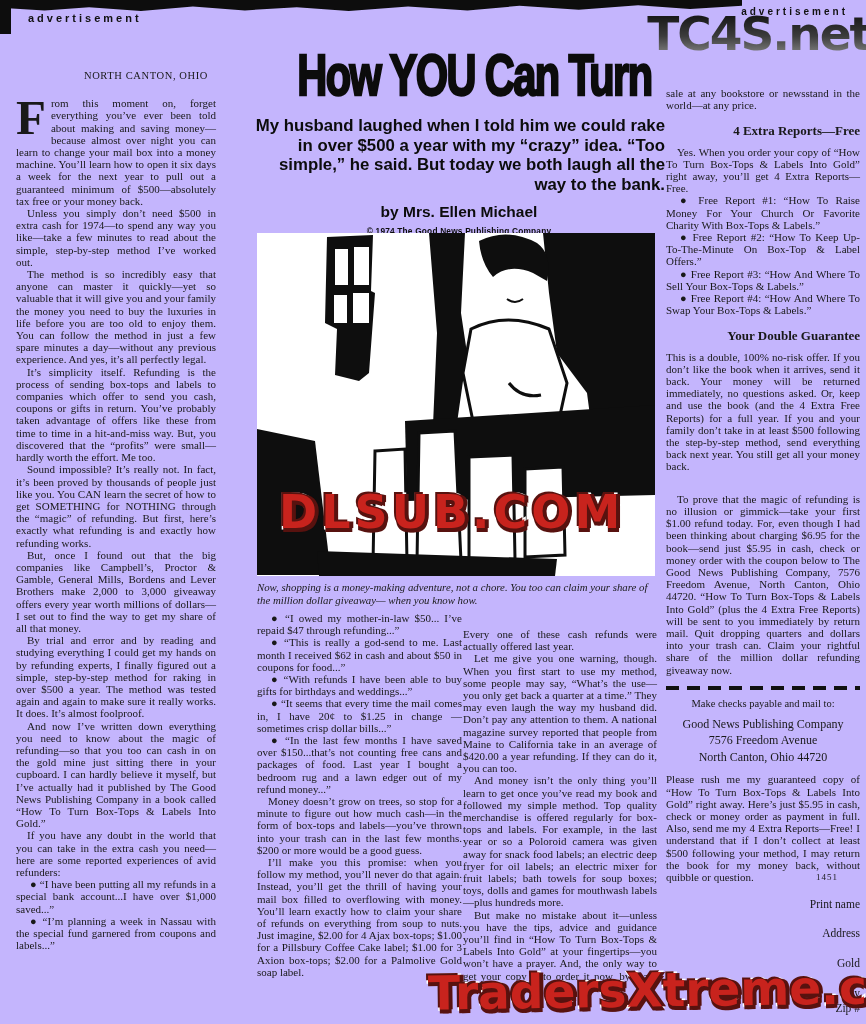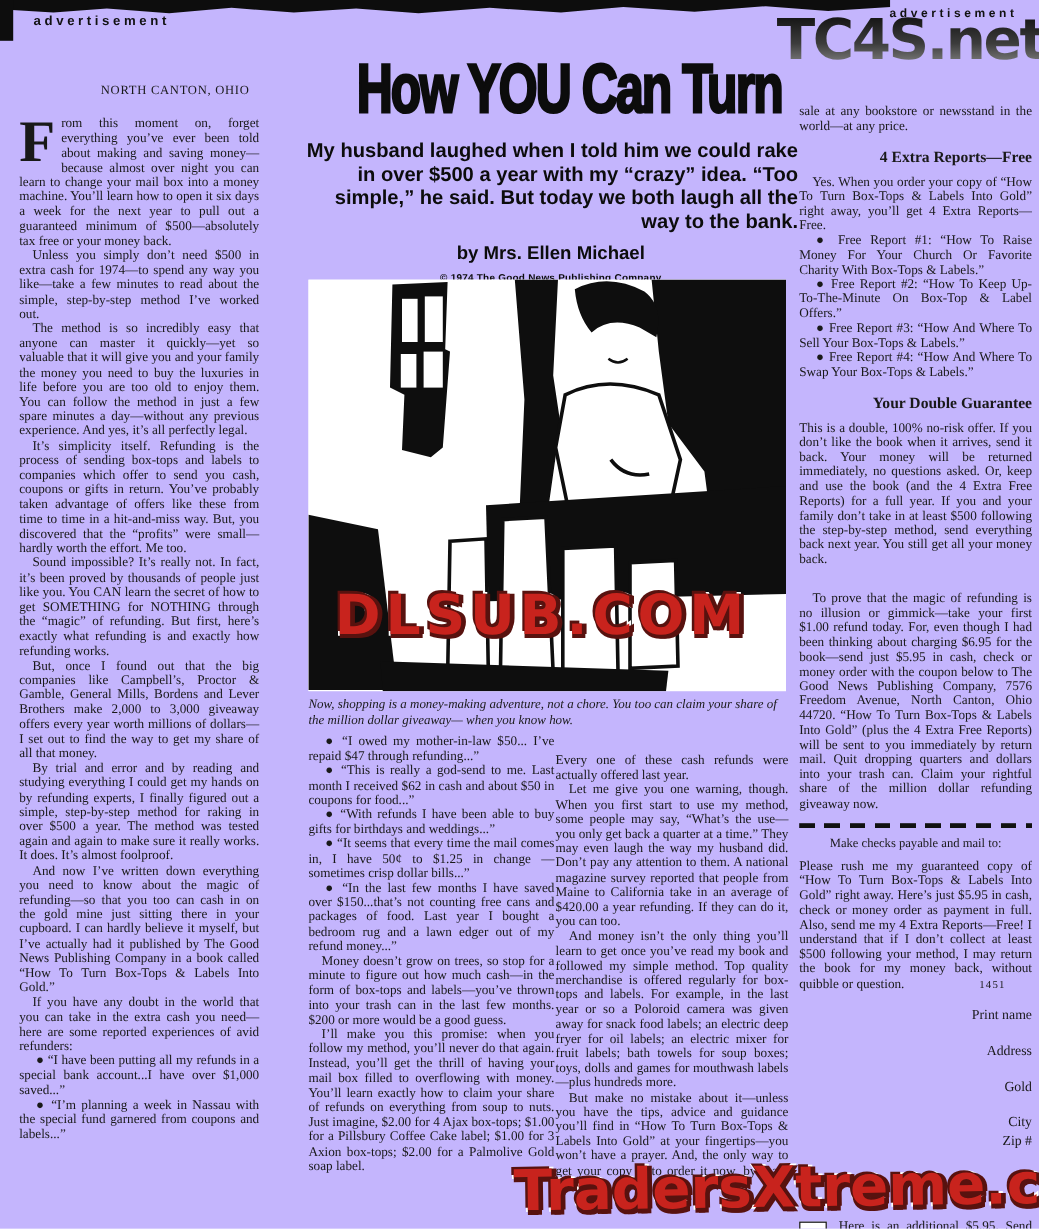--- a/index.html
+++ b/index.html
@@ -126,21 +126,21 @@
     </svg>
     <div class="abs wm-red wm-dlsub">DLSUB.COM</div>
   </div>
 
   <div class="abs caption">Now, shopping is a money-making adventure, not a chore. You too can claim your share of the million dollar giveaway— when you know how.</div>
 
   <div class="abs col" style="left:257px;top:612px;width:205px;">
     <p class="bullet noindent" style="text-indent:14px;">● “I owed my mother-in-law $50... I’ve repaid $47 through refunding...”</p>
     <p class="bullet">● “This is really a god-send to me. Last month I received $62 in cash and about $50 in coupons for food...”</p>
     <p class="bullet">● “With refunds I have been able to buy gifts for birthdays and weddings...”</p>
-    <p class="bullet">● “It seems that every time the mail comes in, I have 50¢ to $1.25 in change —sometimes crisp dollar bills...”</p>
+    <p class="bullet">● “It seems that every time the mail comes in, I have 20¢ to $1.25 in change —sometimes crisp dollar bills...”</p>
     <p class="bullet">● “In the last few months I have saved over $150...that’s not counting free cans and packages of food. Last year I bought a bedroom rug and a lawn edger out of my refund money...”</p>
     <p>Money doesn’t grow on trees, so stop for a minute to figure out how much cash—in the form of box-tops and labels—you’ve thrown into your trash can in the last few months. $200 or more would be a good guess.</p>
     <p>I’ll make you this promise: when you follow my method, you’ll never do that again. Instead, you’ll get the thrill of having your mail box filled to overflowing with money. You’ll learn exactly how to claim your share of refunds on everything from soup to nuts. Just imagine, $2.00 for 4 Ajax box-tops; $1.00 for a Pillsbury Coffee Cake label; $1.00 for 3 Axion box-tops; $2.00 for a Palmolive Gold soap label.</p>
   </div>
 
   <div class="abs col" style="left:463px;top:612px;width:194px;margin-top:16px;">
     <p class="noindent">Every one of these cash refunds were actually offered last year.</p>
     <p>Let me give you one warning, though. When you first start to use my method, some people may say, “What’s the use—you only get back a quarter at a time.” They may even laugh the way my husband did. Don’t pay any attention to them. A national magazine survey reported that people from Maine to California take in an average of $420.00 a year refunding. If they can do it, you can too.</p>
     <p>And money isn’t the only thing you’ll learn to get once you’ve read my book and followed my simple method. Top quality merchandise is offered regularly for box-tops and labels. For example, in the last year or so a Poloroid camera was given away for snack food labels; an electric deep fryer for oil labels; an electric mixer for fruit labels; bath towels for soup boxes; toys, dolls and games for mouthwash labels—plus hundreds more.</p>
     <p>But make no mistake about it—unless you have the tips, advice and guidance you’ll find in “How To Turn Box-Tops &amp; Labels Into Gold” at your fingertips—you won’t have a prayer. And, the only way to get your copy is to order it now, by mail. It’s</p>
@@ -155,20 +155,25 @@
     <p class="bullet">● Free Report #3: “How And Where To Sell Your Box-Tops &amp; Labels.”</p>
     <p class="bullet">● Free Report #4: “How And Where To Swap Your Box-Tops &amp; Labels.”</p>
     <p class="rc-head">Your Double Guarantee</p>
     <p class="noindent">This is a double, 100% no-risk offer. If you don’t like the book when it arrives, send it back. Your money will be returned immediately, no questions asked. Or, keep and use the book (and the 4 Extra Free Reports) for a full year. If you and your family don’t take in at least $500 following the step-by-step method, send everything back next year. You still get all your money back.</p>
     <div class="gap-lg"></div>
     <p>To prove that the magic of refunding is no illusion or gimmick—take your first $1.00 refund today. For, even though I had been thinking about charging $6.95 for the book—send just $5.95 in cash, check or money order with the coupon below to The Good News Publishing Company, 7576 Freedom Avenue, North Canton, Ohio 44720. “How To Turn Box-Tops &amp; Labels Into Gold” (plus the 4 Extra Free Reports) will be sent to you immediately by return mail. Quit dropping quarters and dollars into your trash can. Claim your rightful share of the million dollar refunding giveaway now.</p>
 
     <div class="dashed-rule"></div>
 
     <p class="center-sm">Make checks payable and mail to:</p>
+    <div class="addr-block">
+      <div>Good News Publishing Company</div>
+      <div>7576 Freedom Avenue</div>
+      <div>North Canton, Ohio 44720</div>
+    </div>
     <p class="noindent"><span>Please rush me my guaranteed copy of “How To Turn Box-Tops &amp; Labels Into Gold” right away. Here’s just $5.95 in cash, check or money order as payment in full. Also, send me my 4 Extra Reports—Free! I understand that if I don’t collect at least $500 following your method, I may return the book for my money back, without quibble or question.</span> <span class="code">1451</span></p>
 
     <div class="field-row">
       <span>Print name</span>
       <span class="fill-line"></span>
     </div>
     <div class="field-row">
       <span>Address</span>
       <span class="fill-line"></span>
     </div>

